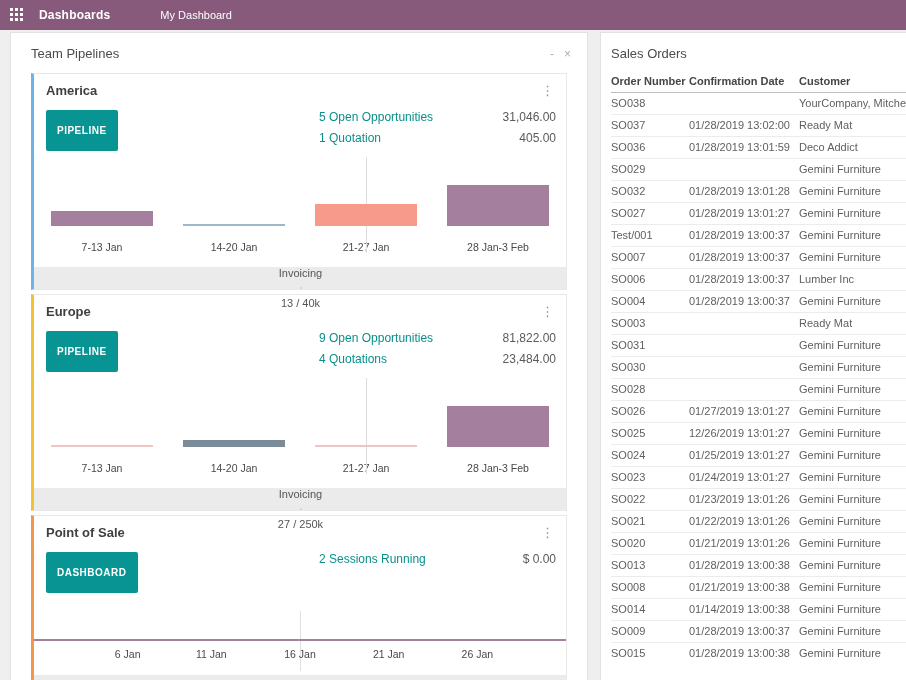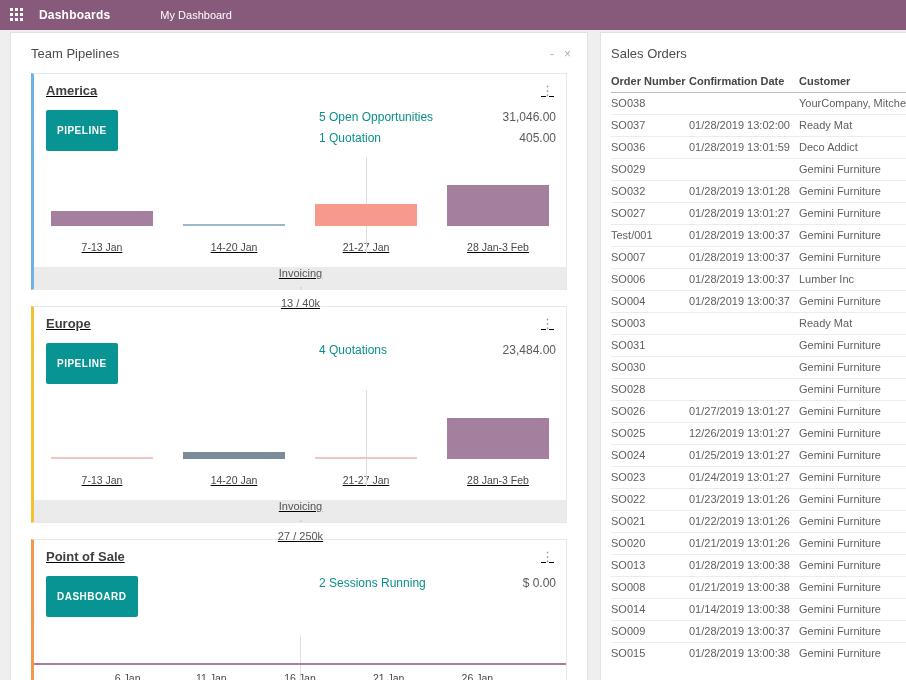--- a/index.html
+++ b/index.html
@@ -19,21 +19,21 @@
   .panel { position:absolute; top:32px; background:#fff; border:1px solid #e2e2e2; }
   .panel-left  { left:10px;  width:578px; height:700px; }
   .panel-right { left:600px; width:340px; height:700px; overflow:hidden; }
   .panel-head { display:flex; align-items:center; padding:13px 16px 10px 20px; }
   .panel-title { font-size:13px; color:#4c4c4c; flex:1; }
   .panel-ctrl { color:#adadad; font-size:12px; margin-left:10px; line-height:10px; cursor:pointer; }
 
   
   .cards { padding:2px 20px 0 20px; }
   .card { border:1px solid #e8e8e8; border-left-width:3px; border-left-style:solid;
-          margin-bottom:16px; background:#fff;text-decoration:underline; }
+          margin-bottom:4px; background:#fff; }
   .card-head { display:flex; align-items:center; padding:9px 10px 0 12px; }
   .card-title { font-size:13px; font-weight:bold; color:#3f3f3f; flex:1; }
   .kebab { color:#8f8f8f; font-size:13px; line-height:10px; cursor:pointer; padding:0 2px; }
   .card-body { position:relative; height:44px; margin-top:9px; }
   .action-btn { position:absolute; left:12px; top:3px; background:#089492; color:#fff;
                 font-size:10px; font-weight:bold; letter-spacing:.5px; padding:15px 11px;
                 border:none; border-radius:2px; cursor:pointer; font-family:inherit; }
   .stats { position:absolute; left:285px; right:10px; top:0; }
   .stat-row { display:flex; justify-content:space-between; font-size:12px; line-height:21px; }
   .stat-link { color:#0a8f8a; cursor:pointer; }
@@ -148,20 +148,24 @@
     </div>
 
     <div class="card" style="border-left-color: rgb(243, 194, 51);">
       <div class="card-head">
         <div class="card-title">Europe</div>
         <div class="kebab">⋮</div>
       </div>
       <div class="card-body">
         <button class="action-btn">PIPELINE</button>
         <div class="stats">
+          <div class="stat-row">
+            <span class="stat-link">9 Open Opportunities</span>
+            <span class="stat-value">81,822.00</span>
+          </div>
           <div class="stat-row">
             <span class="stat-link">4 Quotations</span>
             <span class="stat-value">23,484.00</span>
           </div>
         </div>
       </div>
       <div class="chart-wrap">
         <div class="cursor-line"></div>
         <div class="bars">
             <div class="bar-slot">

